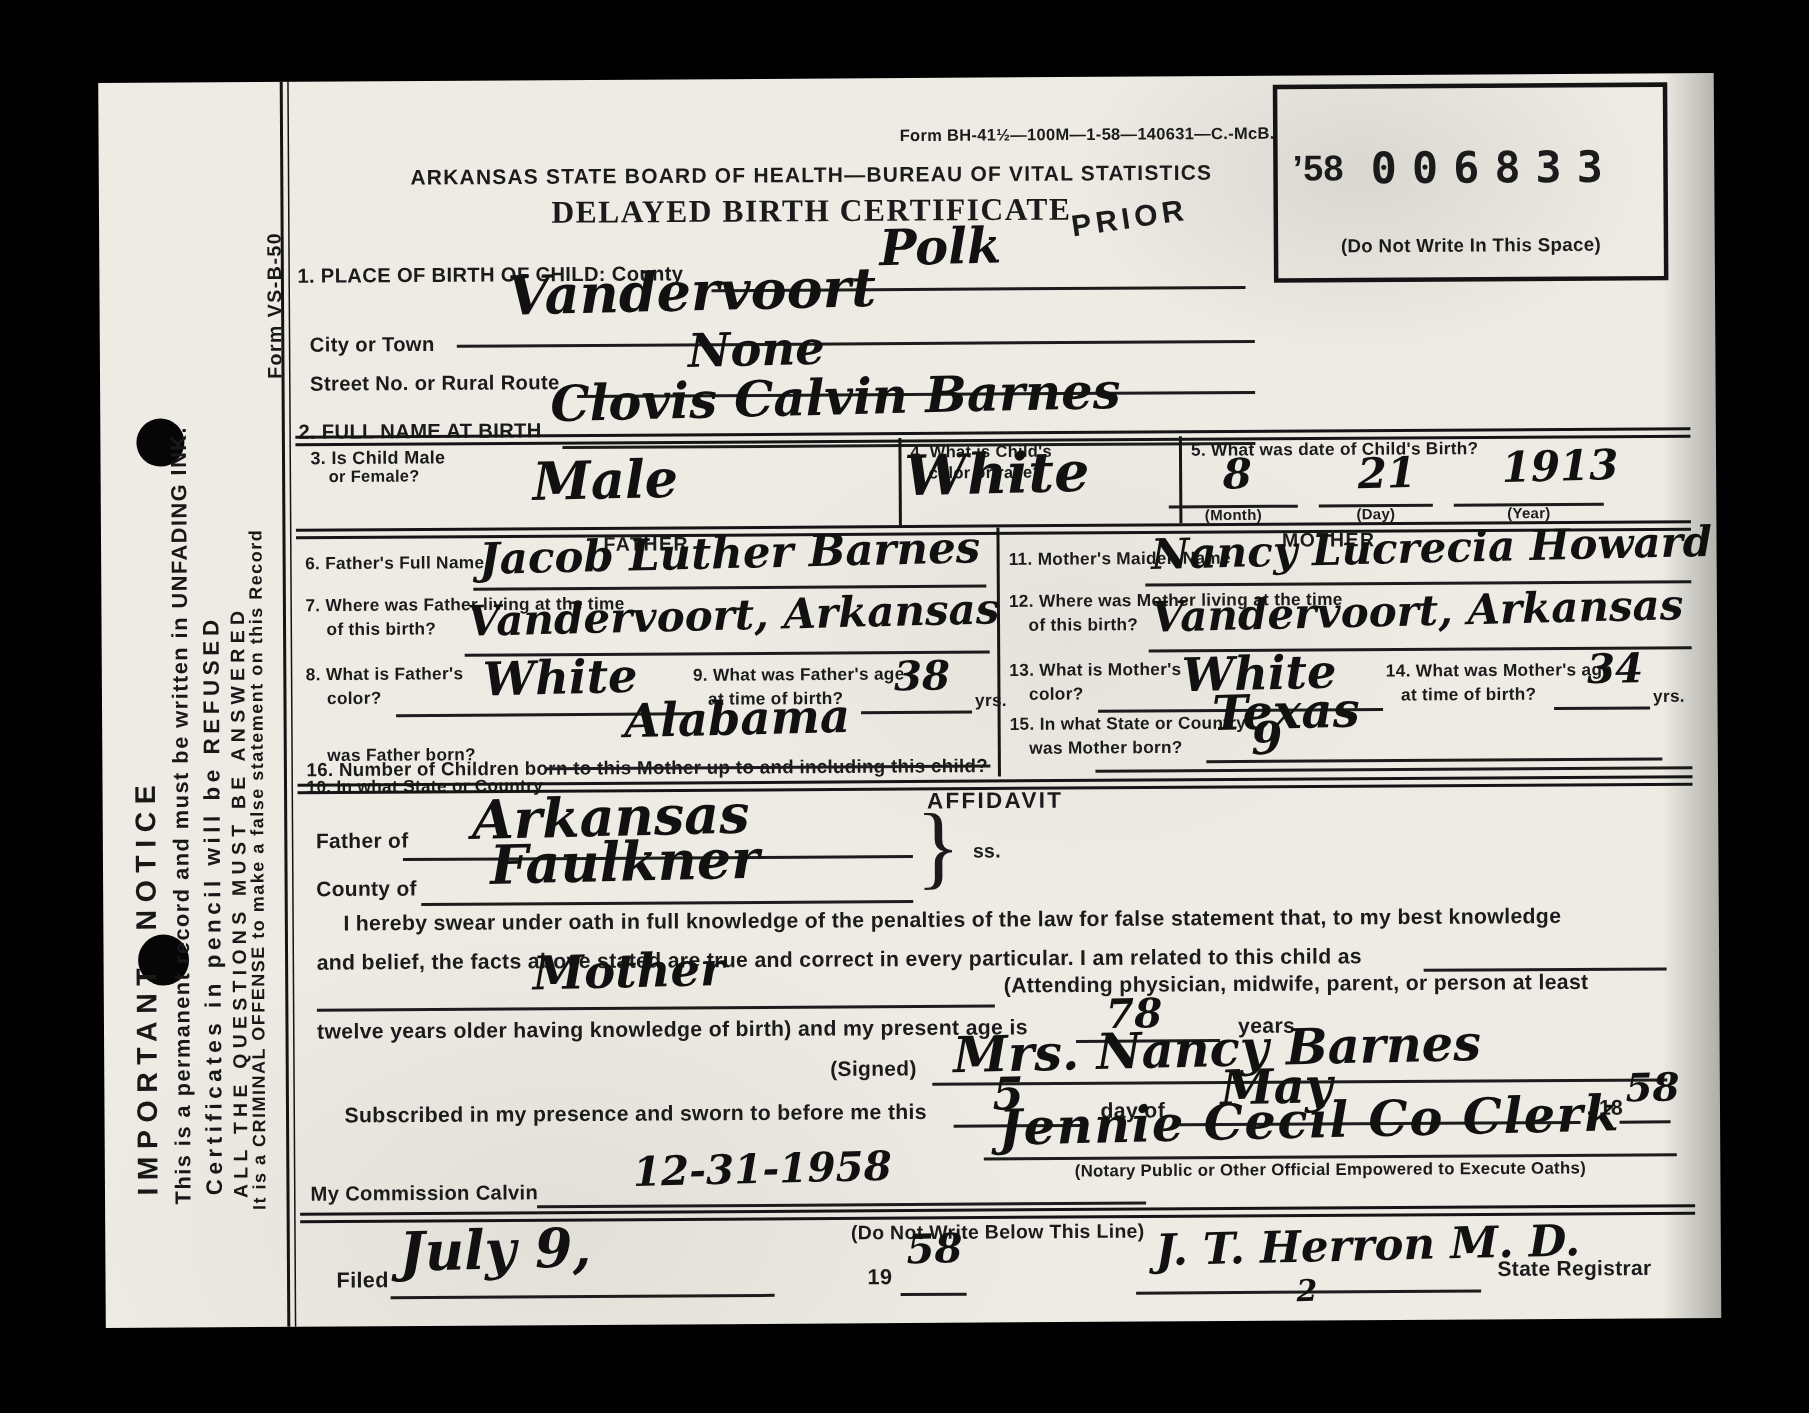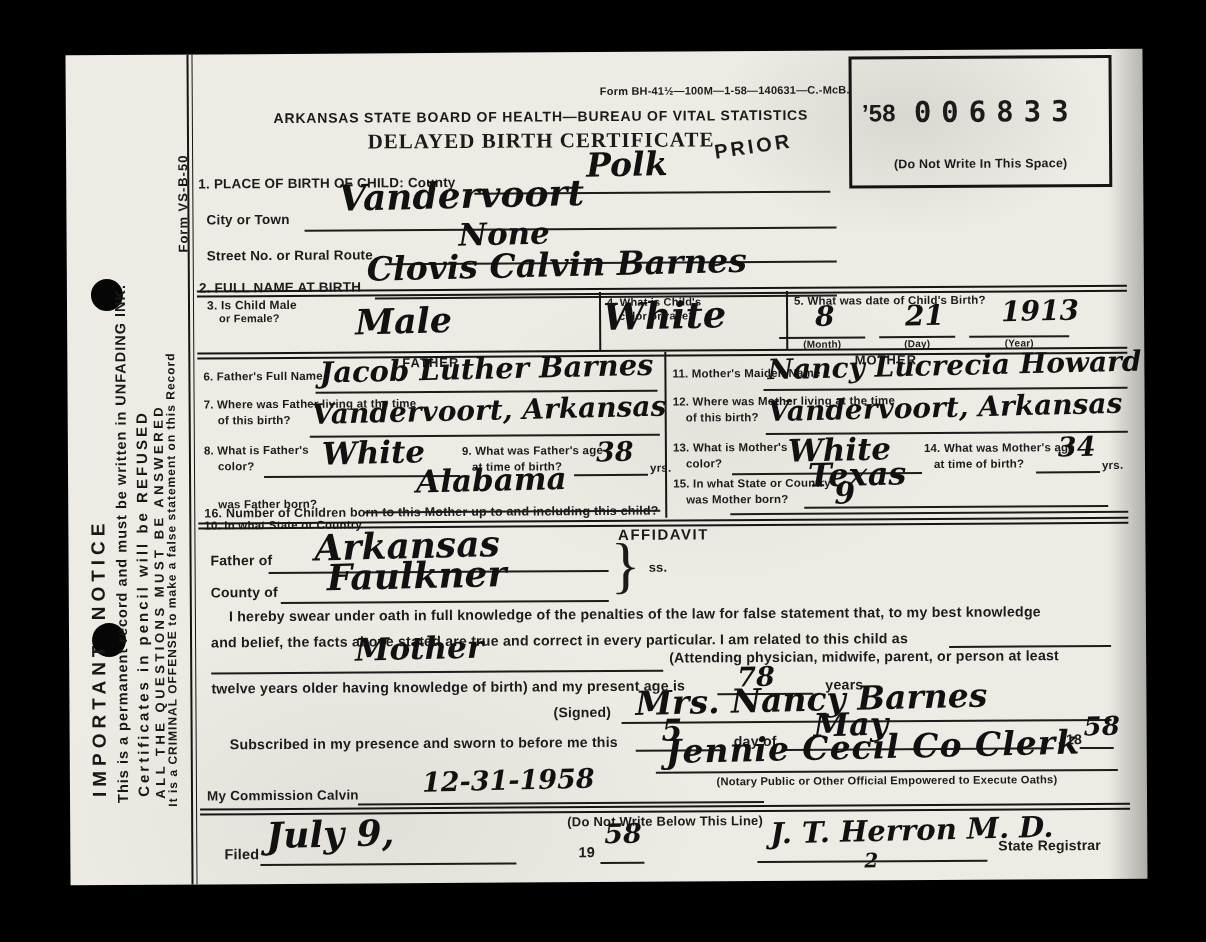--- a/index.html
+++ b/index.html
@@ -64,21 +64,21 @@
     <span class="lbl" style="left:10px;top:40px;font-size:24px;font-weight:900;">’58</span>
     <span class="lbl mono" style="left:62px;top:36px;font-size:29px;letter-spacing:10px;">006833</span>
     <span class="lbl center" style="left:0;top:98px;width:100%;font-size:12.5px;">(Do Not Write In This Space)</span>
   </div>
   <div class="lbl" style="left:648px;top:84px;font-size:20px;letter-spacing:3px;transform:rotate(-8deg);">PRIOR</div>
 
   <span class="lbl" style="left:132px;top:122px;font-size:13.5px;">1. PLACE OF BIRTH OF CHILD: County</span>
   <i class="ul" style="left:408px;top:140px;width:356px;"></i>
   <span class="hw" style="left:520px;top:96px;font-size:33px;">Polk</span>
 
-  <span class="lbl" style="left:140px;top:158px;font-size:13.5px;">City or Town</span>
+  <span class="lbl" style="left:140px;top:168px;font-size:13.5px;">City or Town</span>
   <i class="ul" style="left:238px;top:176px;width:532px;"></i>
   <span class="hw" style="left:272px;top:124px;font-size:36px;">Vandervoort</span>
 
   <span class="lbl" style="left:140px;top:194px;font-size:13.5px;">Street No. or Rural Route</span>
   <i class="ul" style="left:318px;top:210px;width:452px;"></i>
   <span class="hw" style="left:392px;top:166px;font-size:31px;">None</span>
 
   <span class="lbl" style="left:132px;top:226px;font-size:13.5px;text-align:right;">2. FULL NAME AT BIRTH</span>
   <i class="ul" style="left:308px;top:244px;width:462px;"></i>
   <span class="hw" style="left:300px;top:196px;font-size:33px;">Clovis Calvin Barnes</span>

